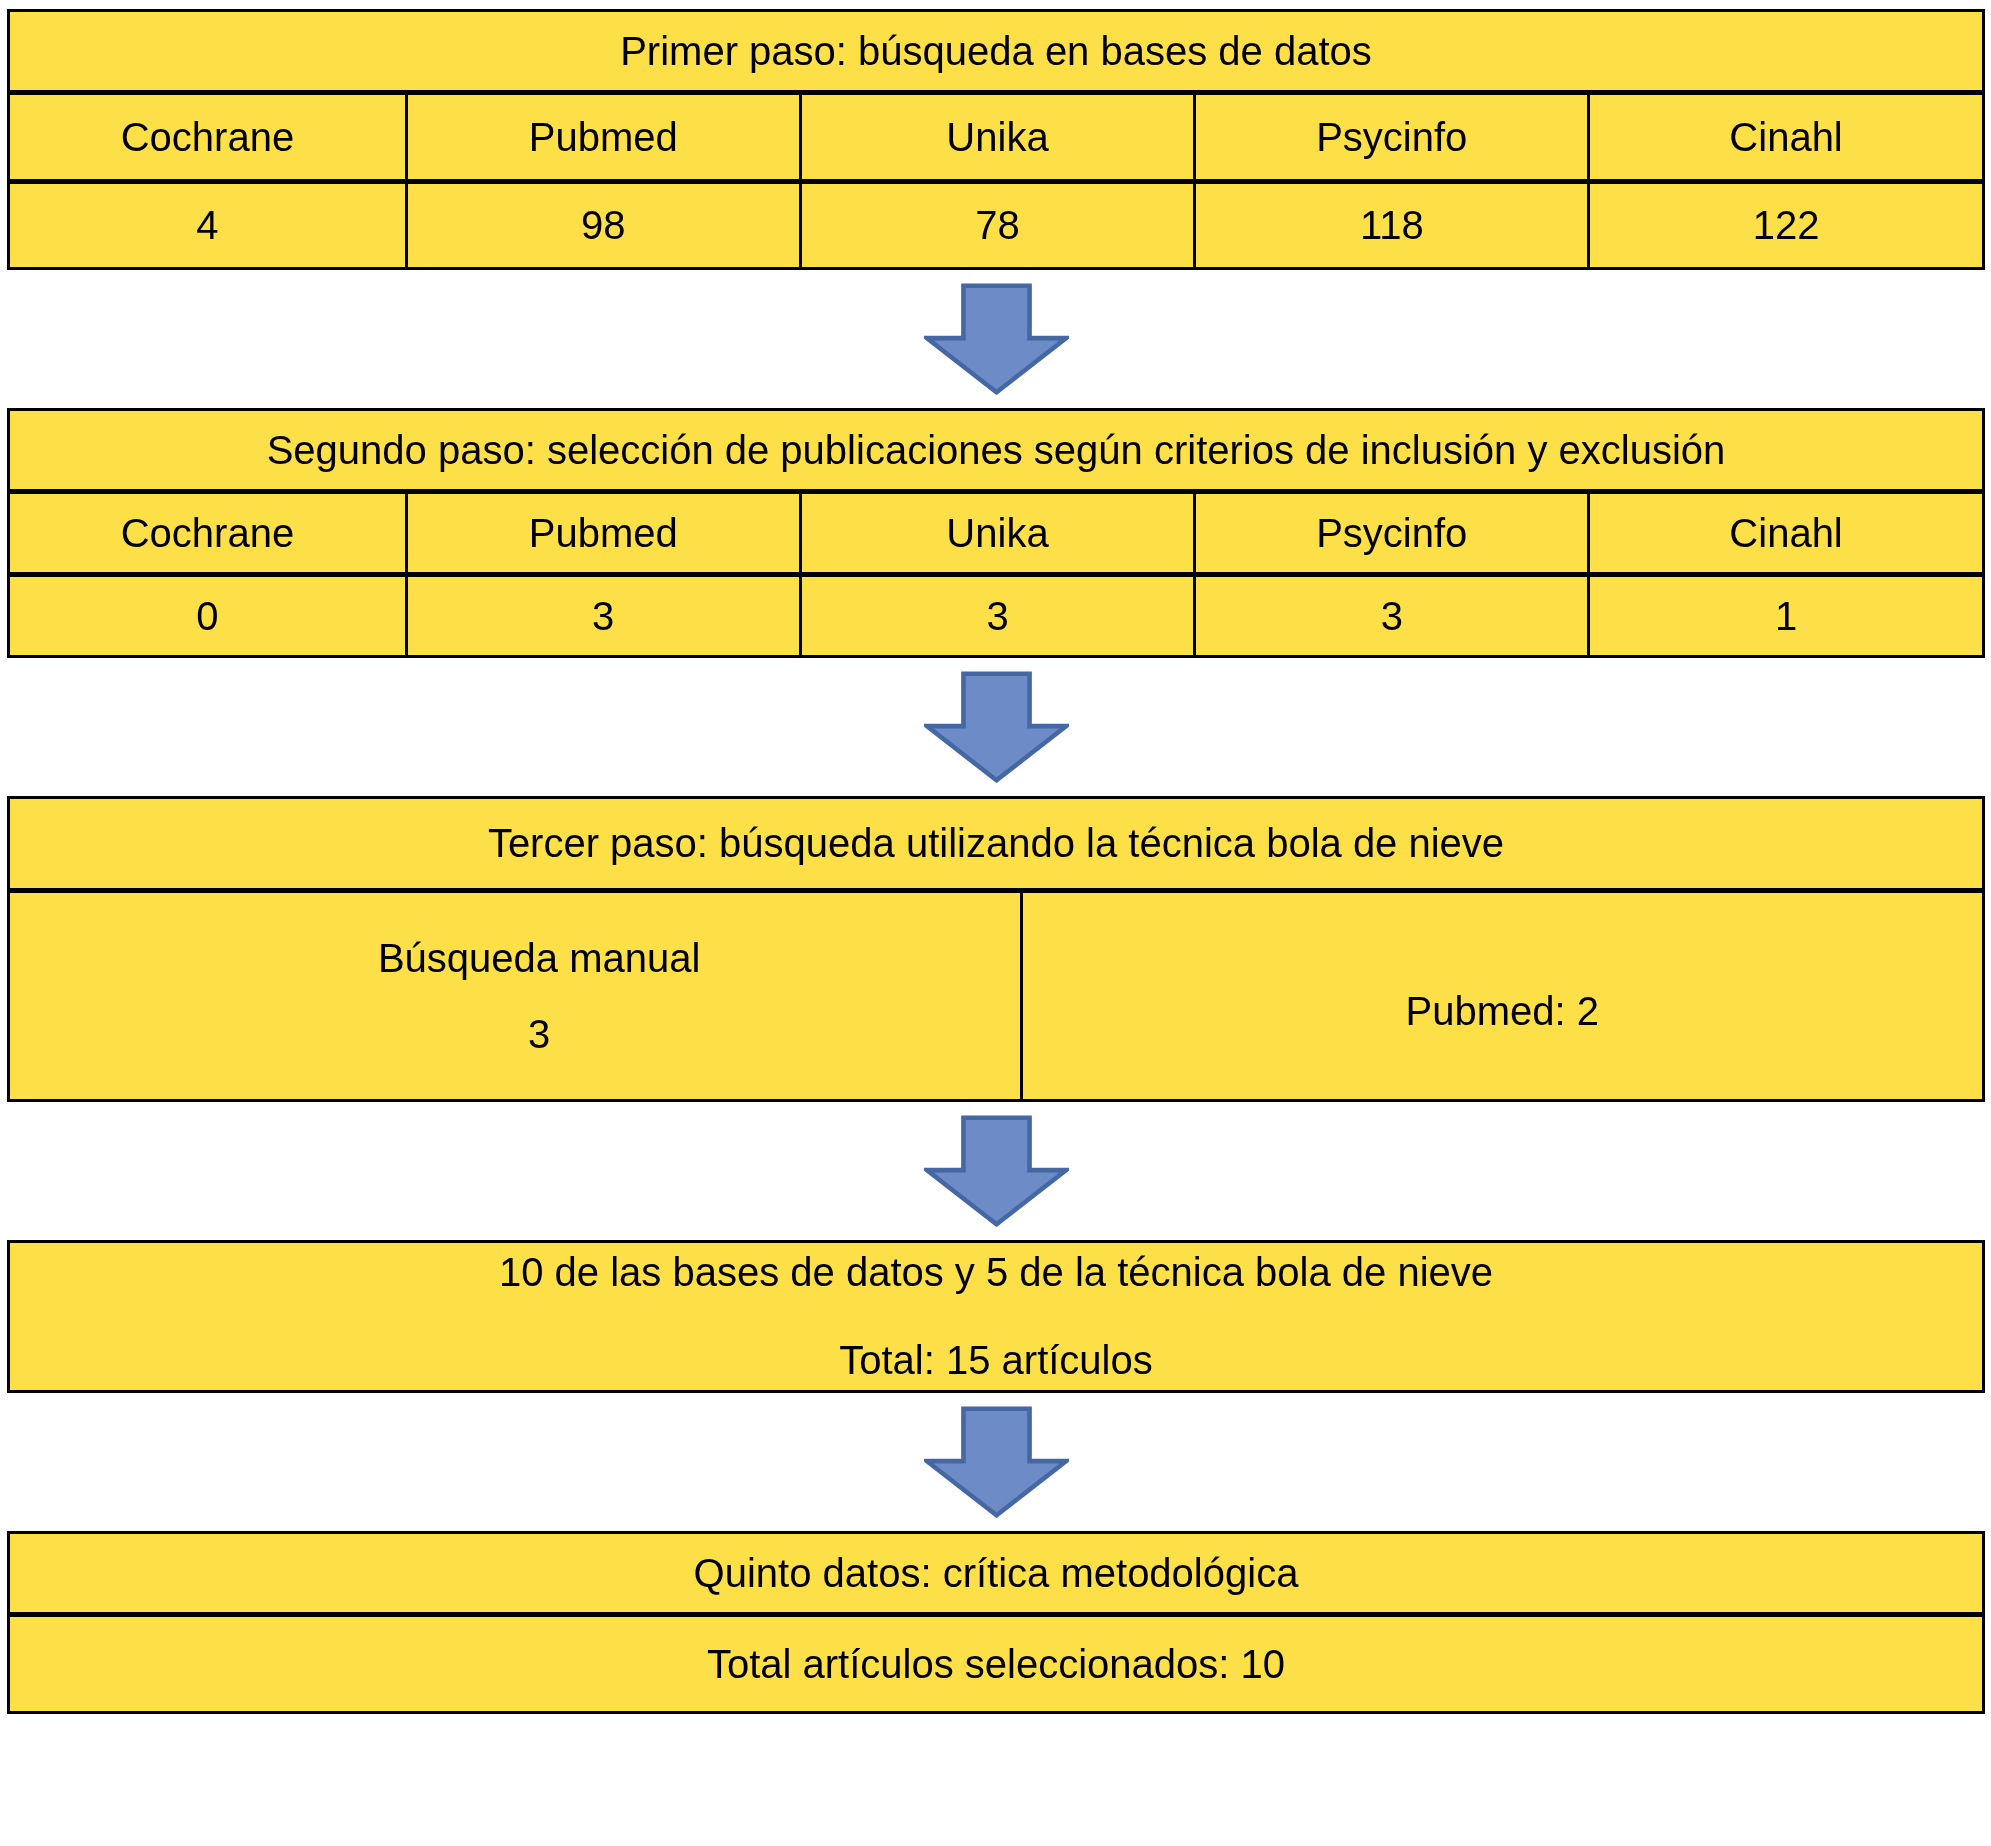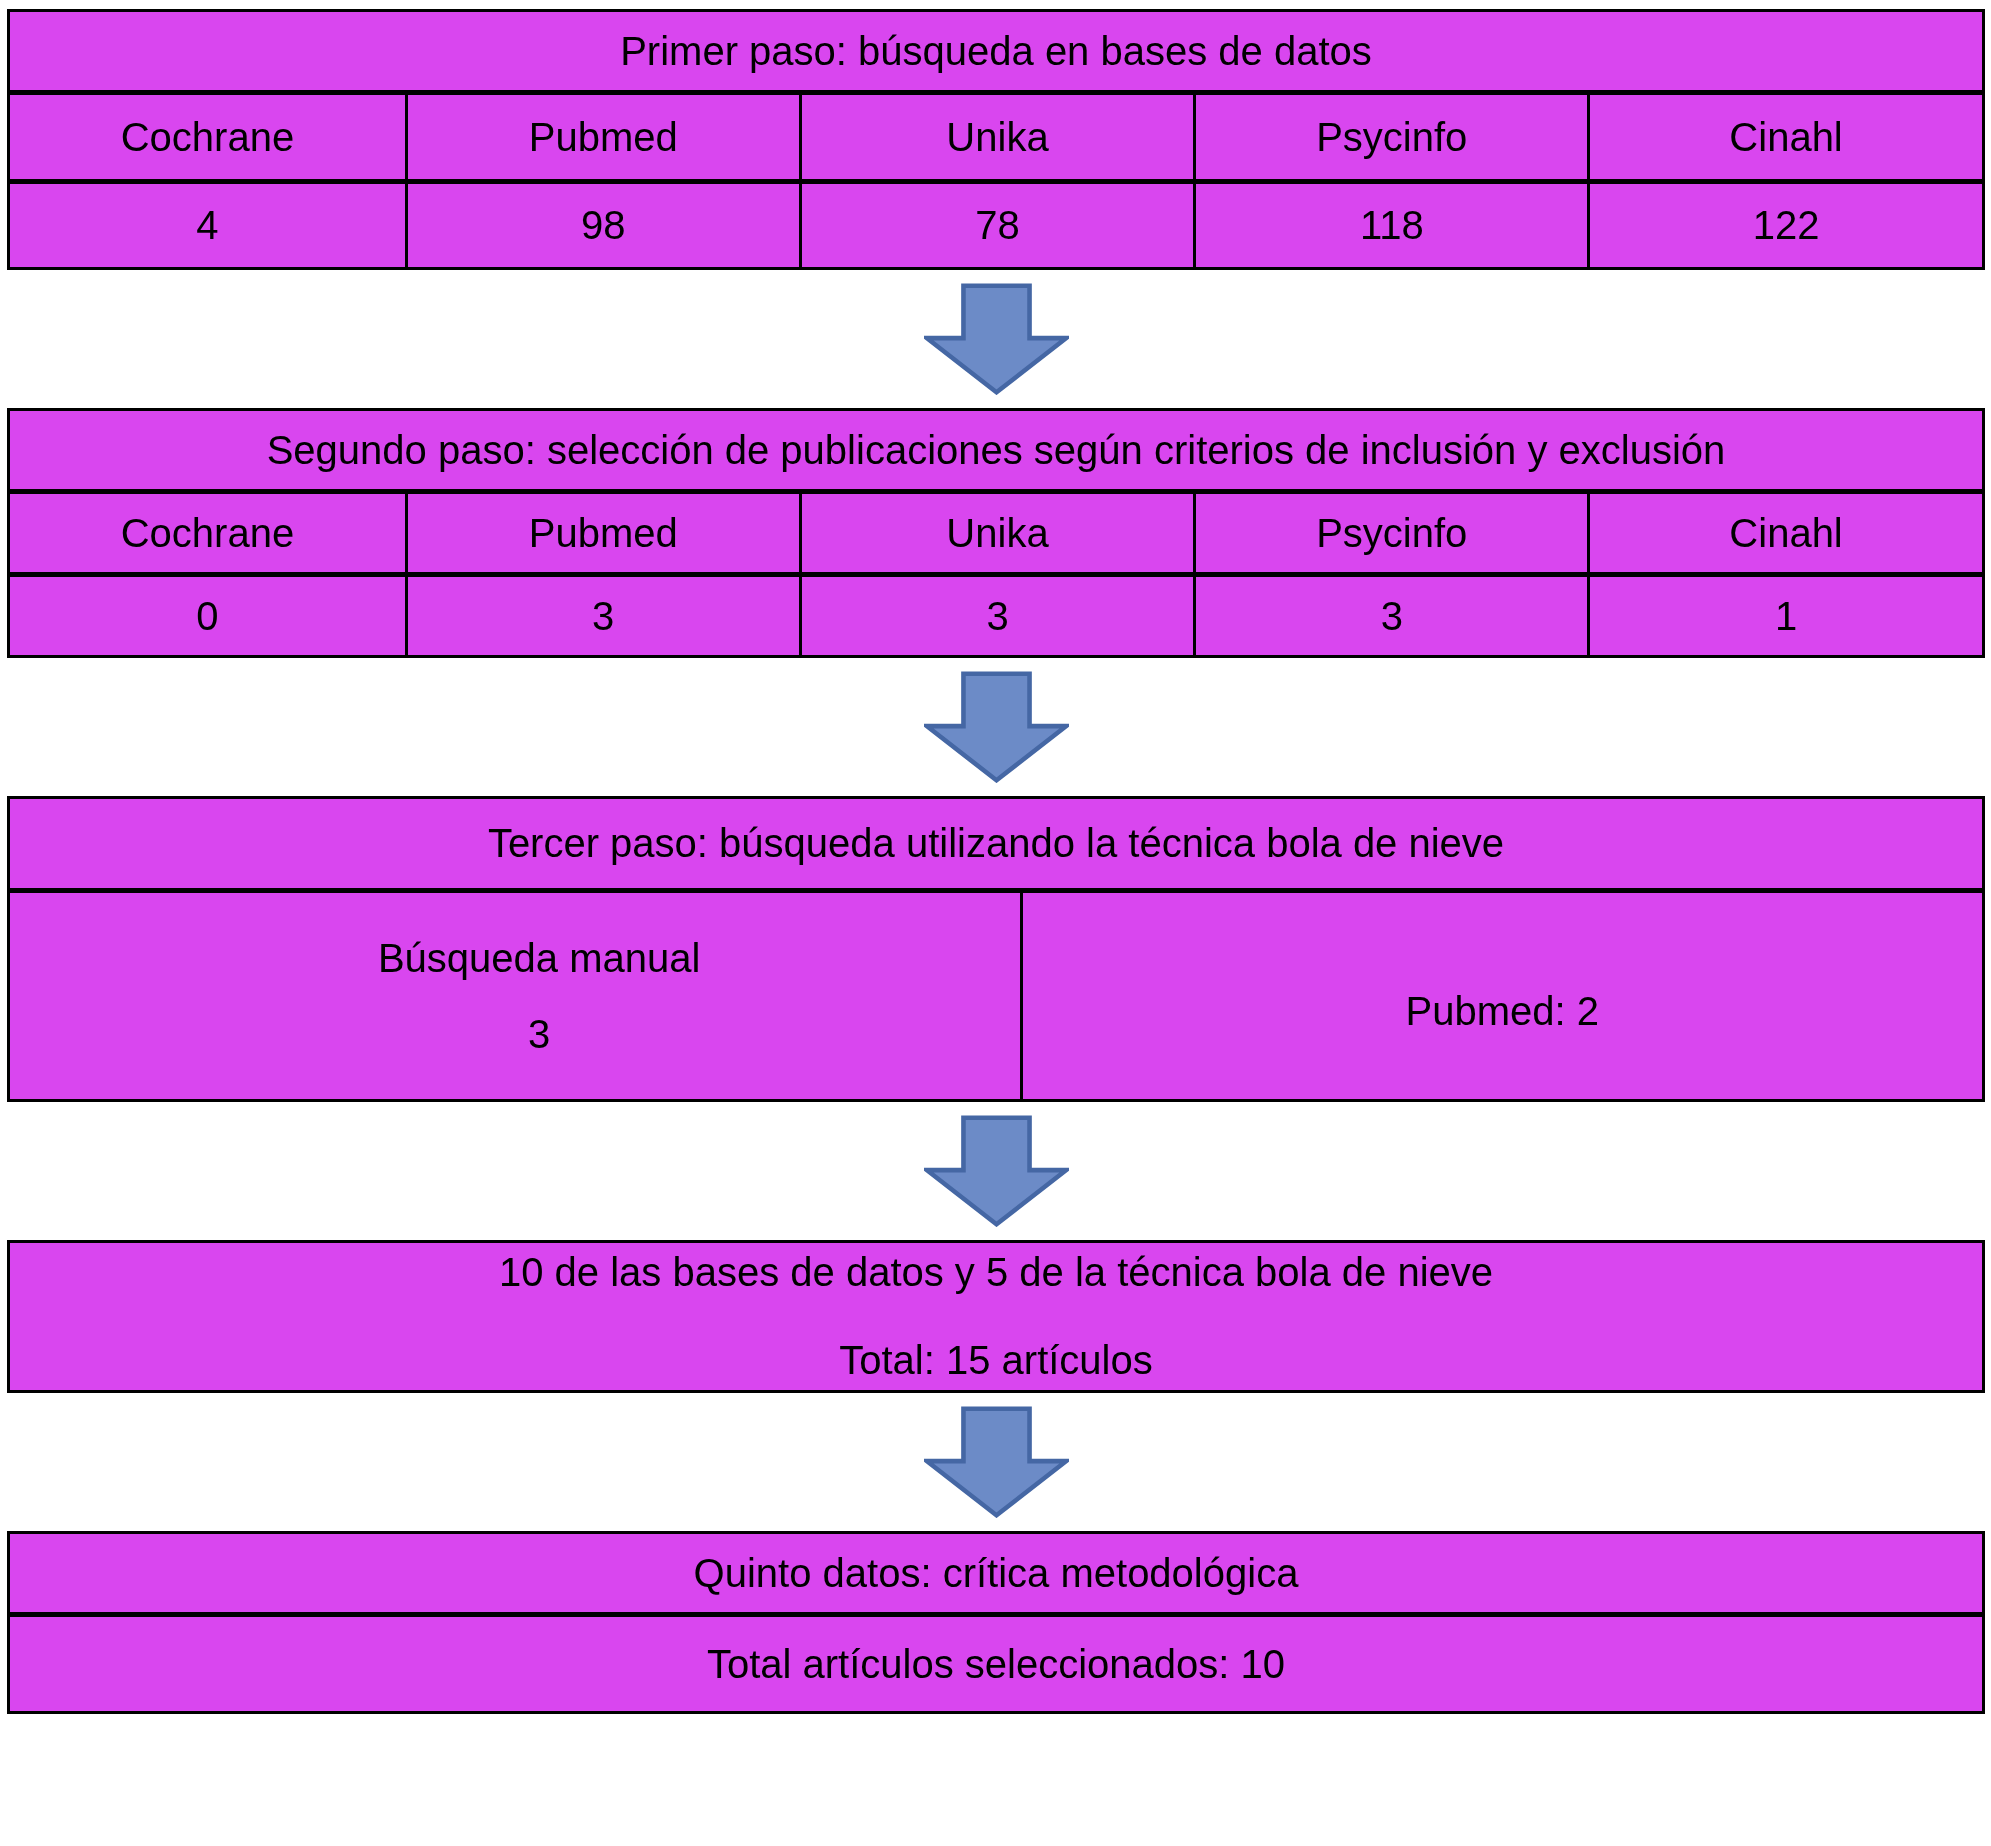--- a/index.html
+++ b/index.html
@@ -14,21 +14,21 @@
     height: 1847px;
     font-family: "Liberation Sans", "DejaVu Sans", sans-serif;
     font-size: 40px;
     color: #000000;
   }
   .flow {
     padding: 9.2px 7.3px 0 7.3px;
   }
   .tbl {
     border: 3.7px solid #000;
-    background: #d946ef;
+    background: #fde047;
   }
   
   .tbl > div + div {
     border-top: 5.5px solid #000;
   }
   .trow {
     display: flex;
     align-items: center;
     justify-content: center;
     text-align: center;

